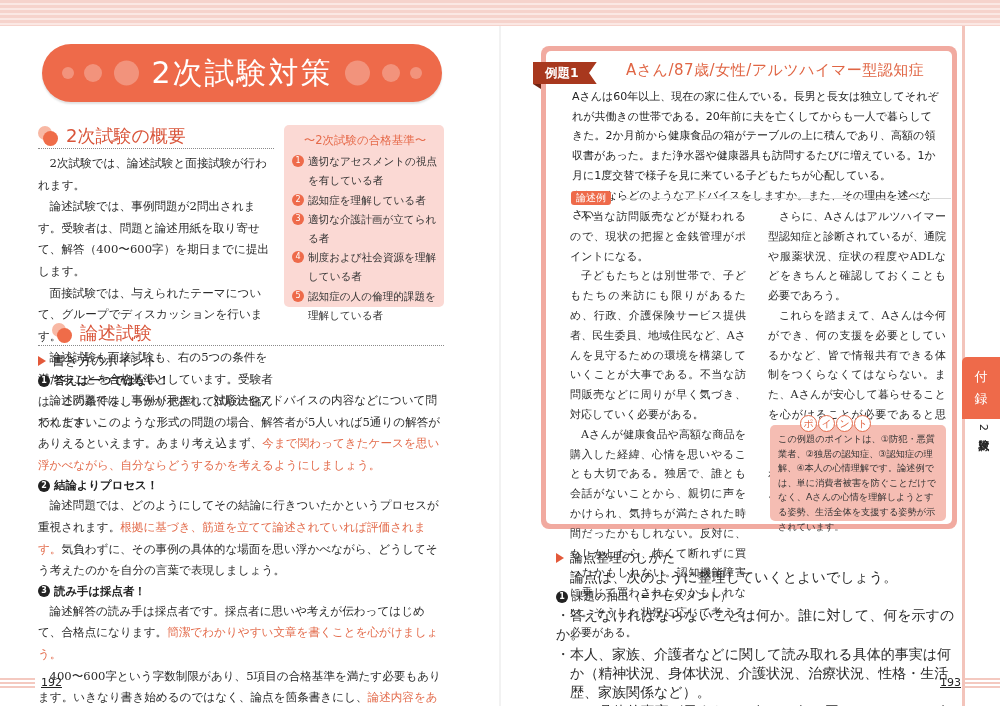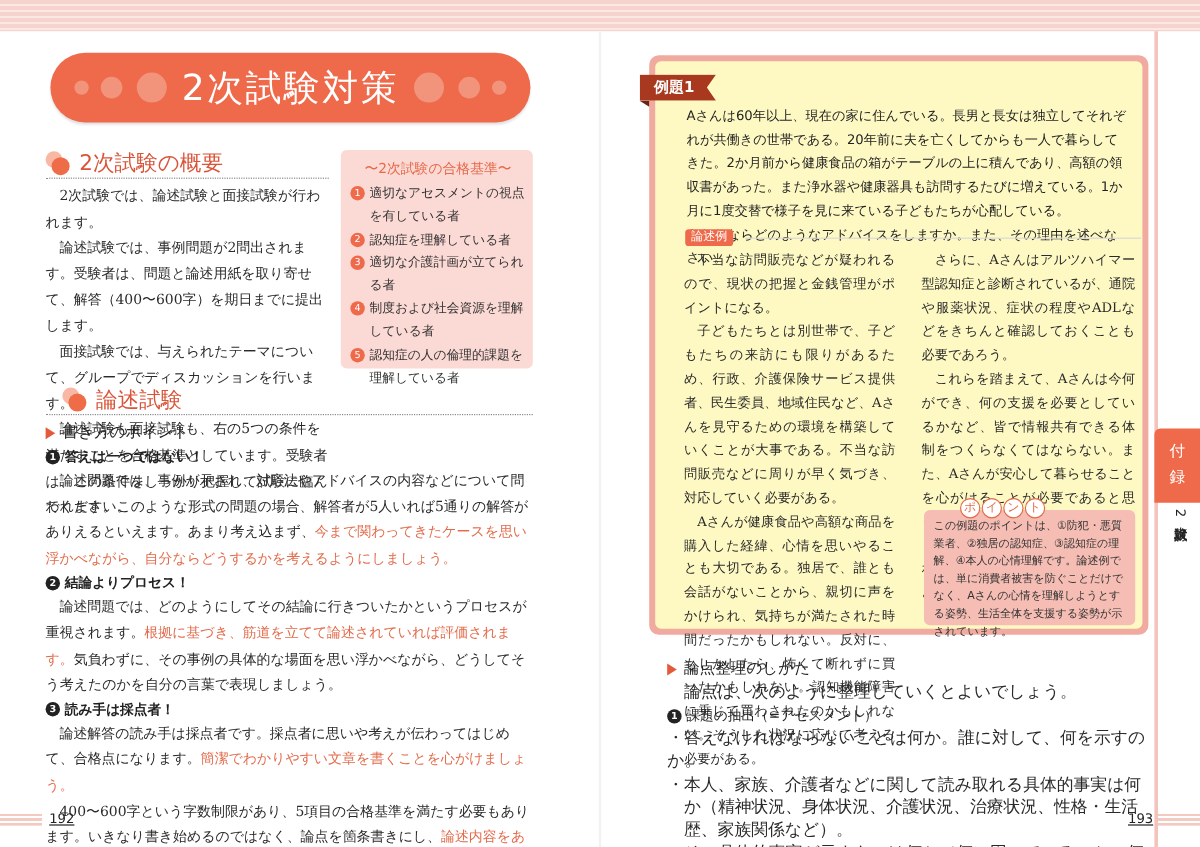--- a/index.html
+++ b/index.html
@@ -56,21 +56,21 @@
   .hl { color: #e36b4b; font-family: "DejaVu Sans", sans-serif; }
 
   .page-num { position: absolute; font-family: "DejaVu Sans", sans-serif; font-size: 11px; color: #222; text-decoration: underline; }
   .num-stripes { position: absolute; width: 35px; height: 10px; background: repeating-linear-gradient(to bottom, #f4c9c0 0px, #f4c9c0 2px, #fff 2px, #fff 4px); }
 
   
   .example-box {
     position: absolute; left: 541px; top: 46px; width: 416px; height: 483px;
     background: #f1aaa0; border-radius: 8px; padding: 5px;
   }
-  .example-inner { width: 100%; height: 100%; background: #fef9c3; border-radius: 5px; position: relative; }
+  .example-inner { width: 100%; height: 100%; background: #ffffff; border-radius: 5px; position: relative; }
   .ex-tag {
     position: absolute; left: -13px; top: 11px; height: 22px; padding: 0 18px 0 12px;
     background: #a8381e; color: #fff; font-family: "DejaVu Sans", sans-serif; font-size: 12.5px; font-weight: bold;
     line-height: 22px; clip-path: polygon(0 0, 100% 0, 88% 50%, 100% 100%, 0 100%);
   }
   .ex-tag-fold { position: absolute; left: -13px; top: 33px; width: 0; height: 0; border-top: 5px solid #6e2211; border-left: 8px solid transparent; }
   .ex-title { position: absolute; left: 80px; top: 10px; font-family: "DejaVu Sans", sans-serif; font-size: 15px; color: #e06544; letter-spacing: 0.5px; }
   .ex-question { position: absolute; left: 26px; top: 36px; width: 370px; font-family: "DejaVu Sans", sans-serif; font-size: 11px; line-height: 19.7px; color: #222; }
   .ronjutsu-label {
     position: absolute; left: 25px; top: 140px; padding: 0 5px; height: 14px; line-height: 14px;
@@ -194,20 +194,21 @@
 
 <div class="num-stripes" style="left:0;top:678px;"></div>
 <div class="page-num" style="left:41px;top:676px;">192</div>
 
 <div class="side-line"></div>
 
 <div class="example-box">
   <div class="example-inner">
     <div class="ex-tag">例題1</div>
     <div class="ex-tag-fold"></div>
+    <div class="ex-title">Aさん/87歳/女性/アルツハイマー型認知症</div>
     <div class="ex-question">
       <p>Aさんは60年以上、現在の家に住んでいる。長男と長女は独立してそれぞれが共働きの世帯である。20年前に夫を亡くしてからも一人で暮らしてきた。2か月前から健康食品の箱がテーブルの上に積んであり、高額の領収書があった。また浄水器や健康器具も訪問するたびに増えている。1か月に1度交替で様子を見に来ている子どもたちが心配している。</p>
       <p>あなたならどのようなアドバイスをしますか。また、その理由を述べなさい。</p>
     </div>
     <div class="ronjutsu-label">論述例</div>
     <div class="ronjutsu-rule"></div>
 
     <div class="col" style="left:24px;top:156px;width:176px;">
       <p>不当な訪問販売などが疑われるので、現状の把握と金銭管理がポイントになる。</p>
       <p>子どもたちとは別世帯で、子どもたちの来訪にも限りがあるため、行政、介護保険サービス提供者、民生委員、地域住民など、Aさんを見守るための環境を構築していくことが大事である。不当な訪問販売などに周りが早く気づき、対応していく必要がある。</p>

